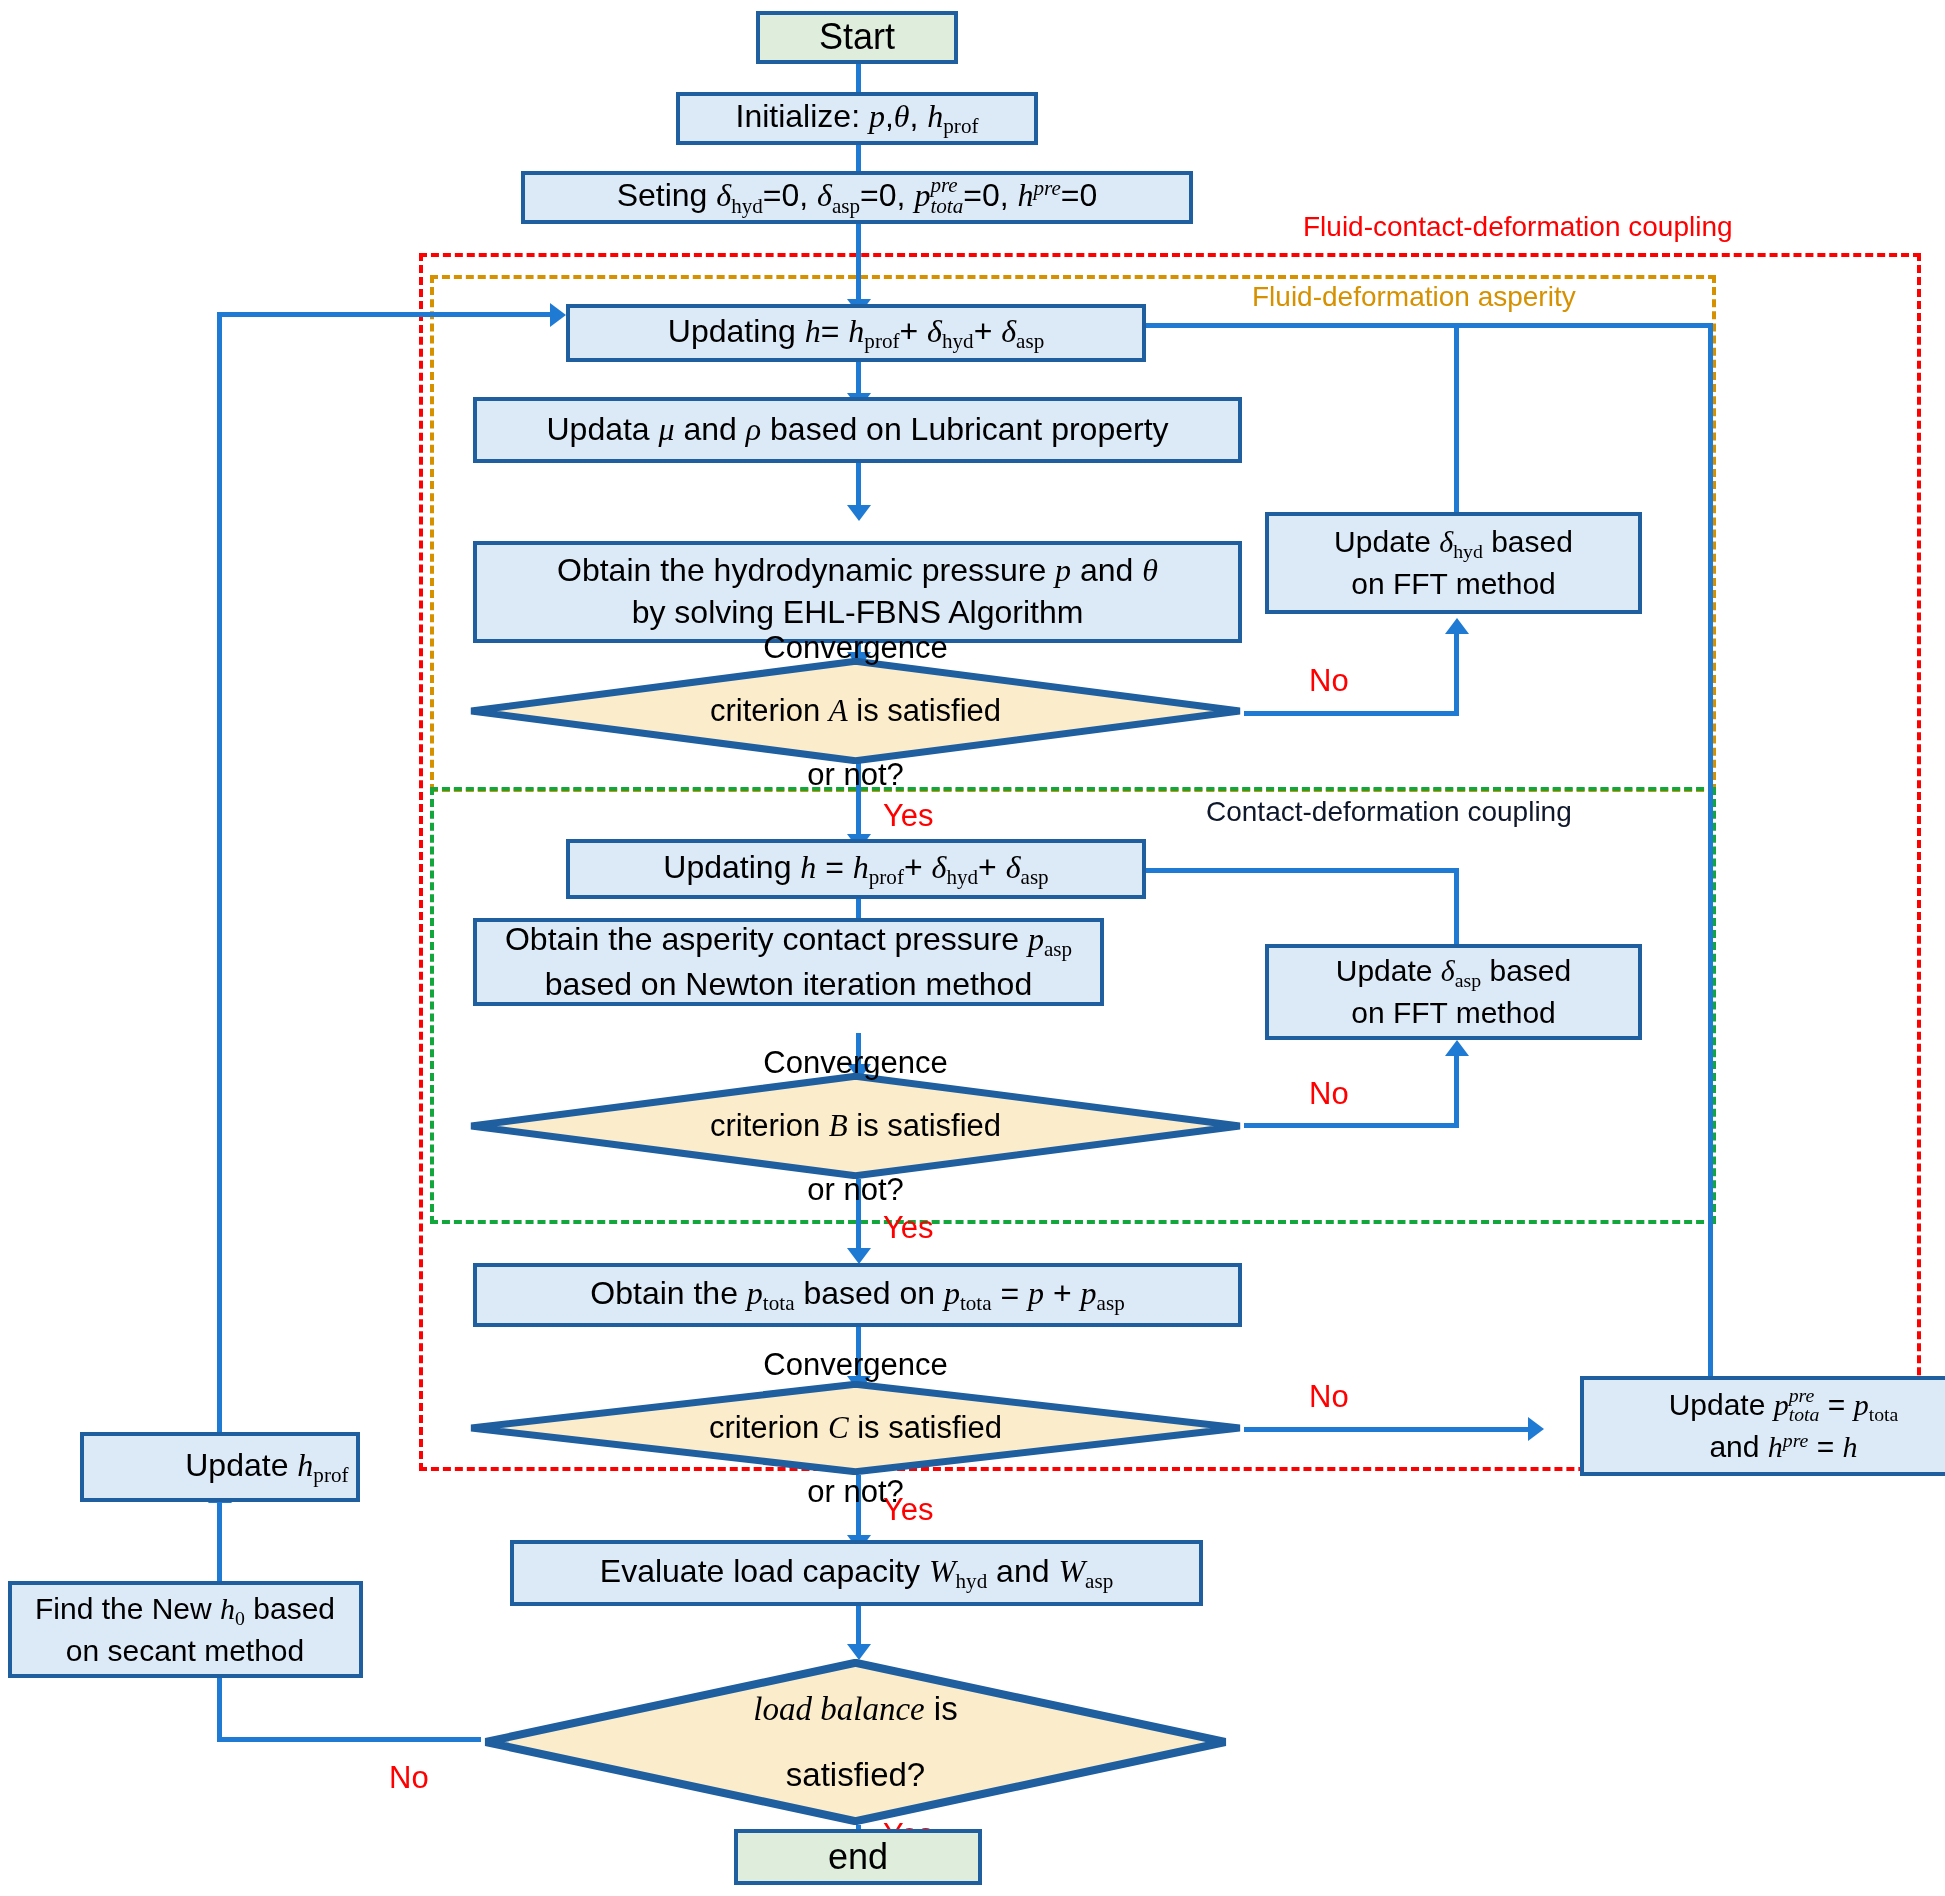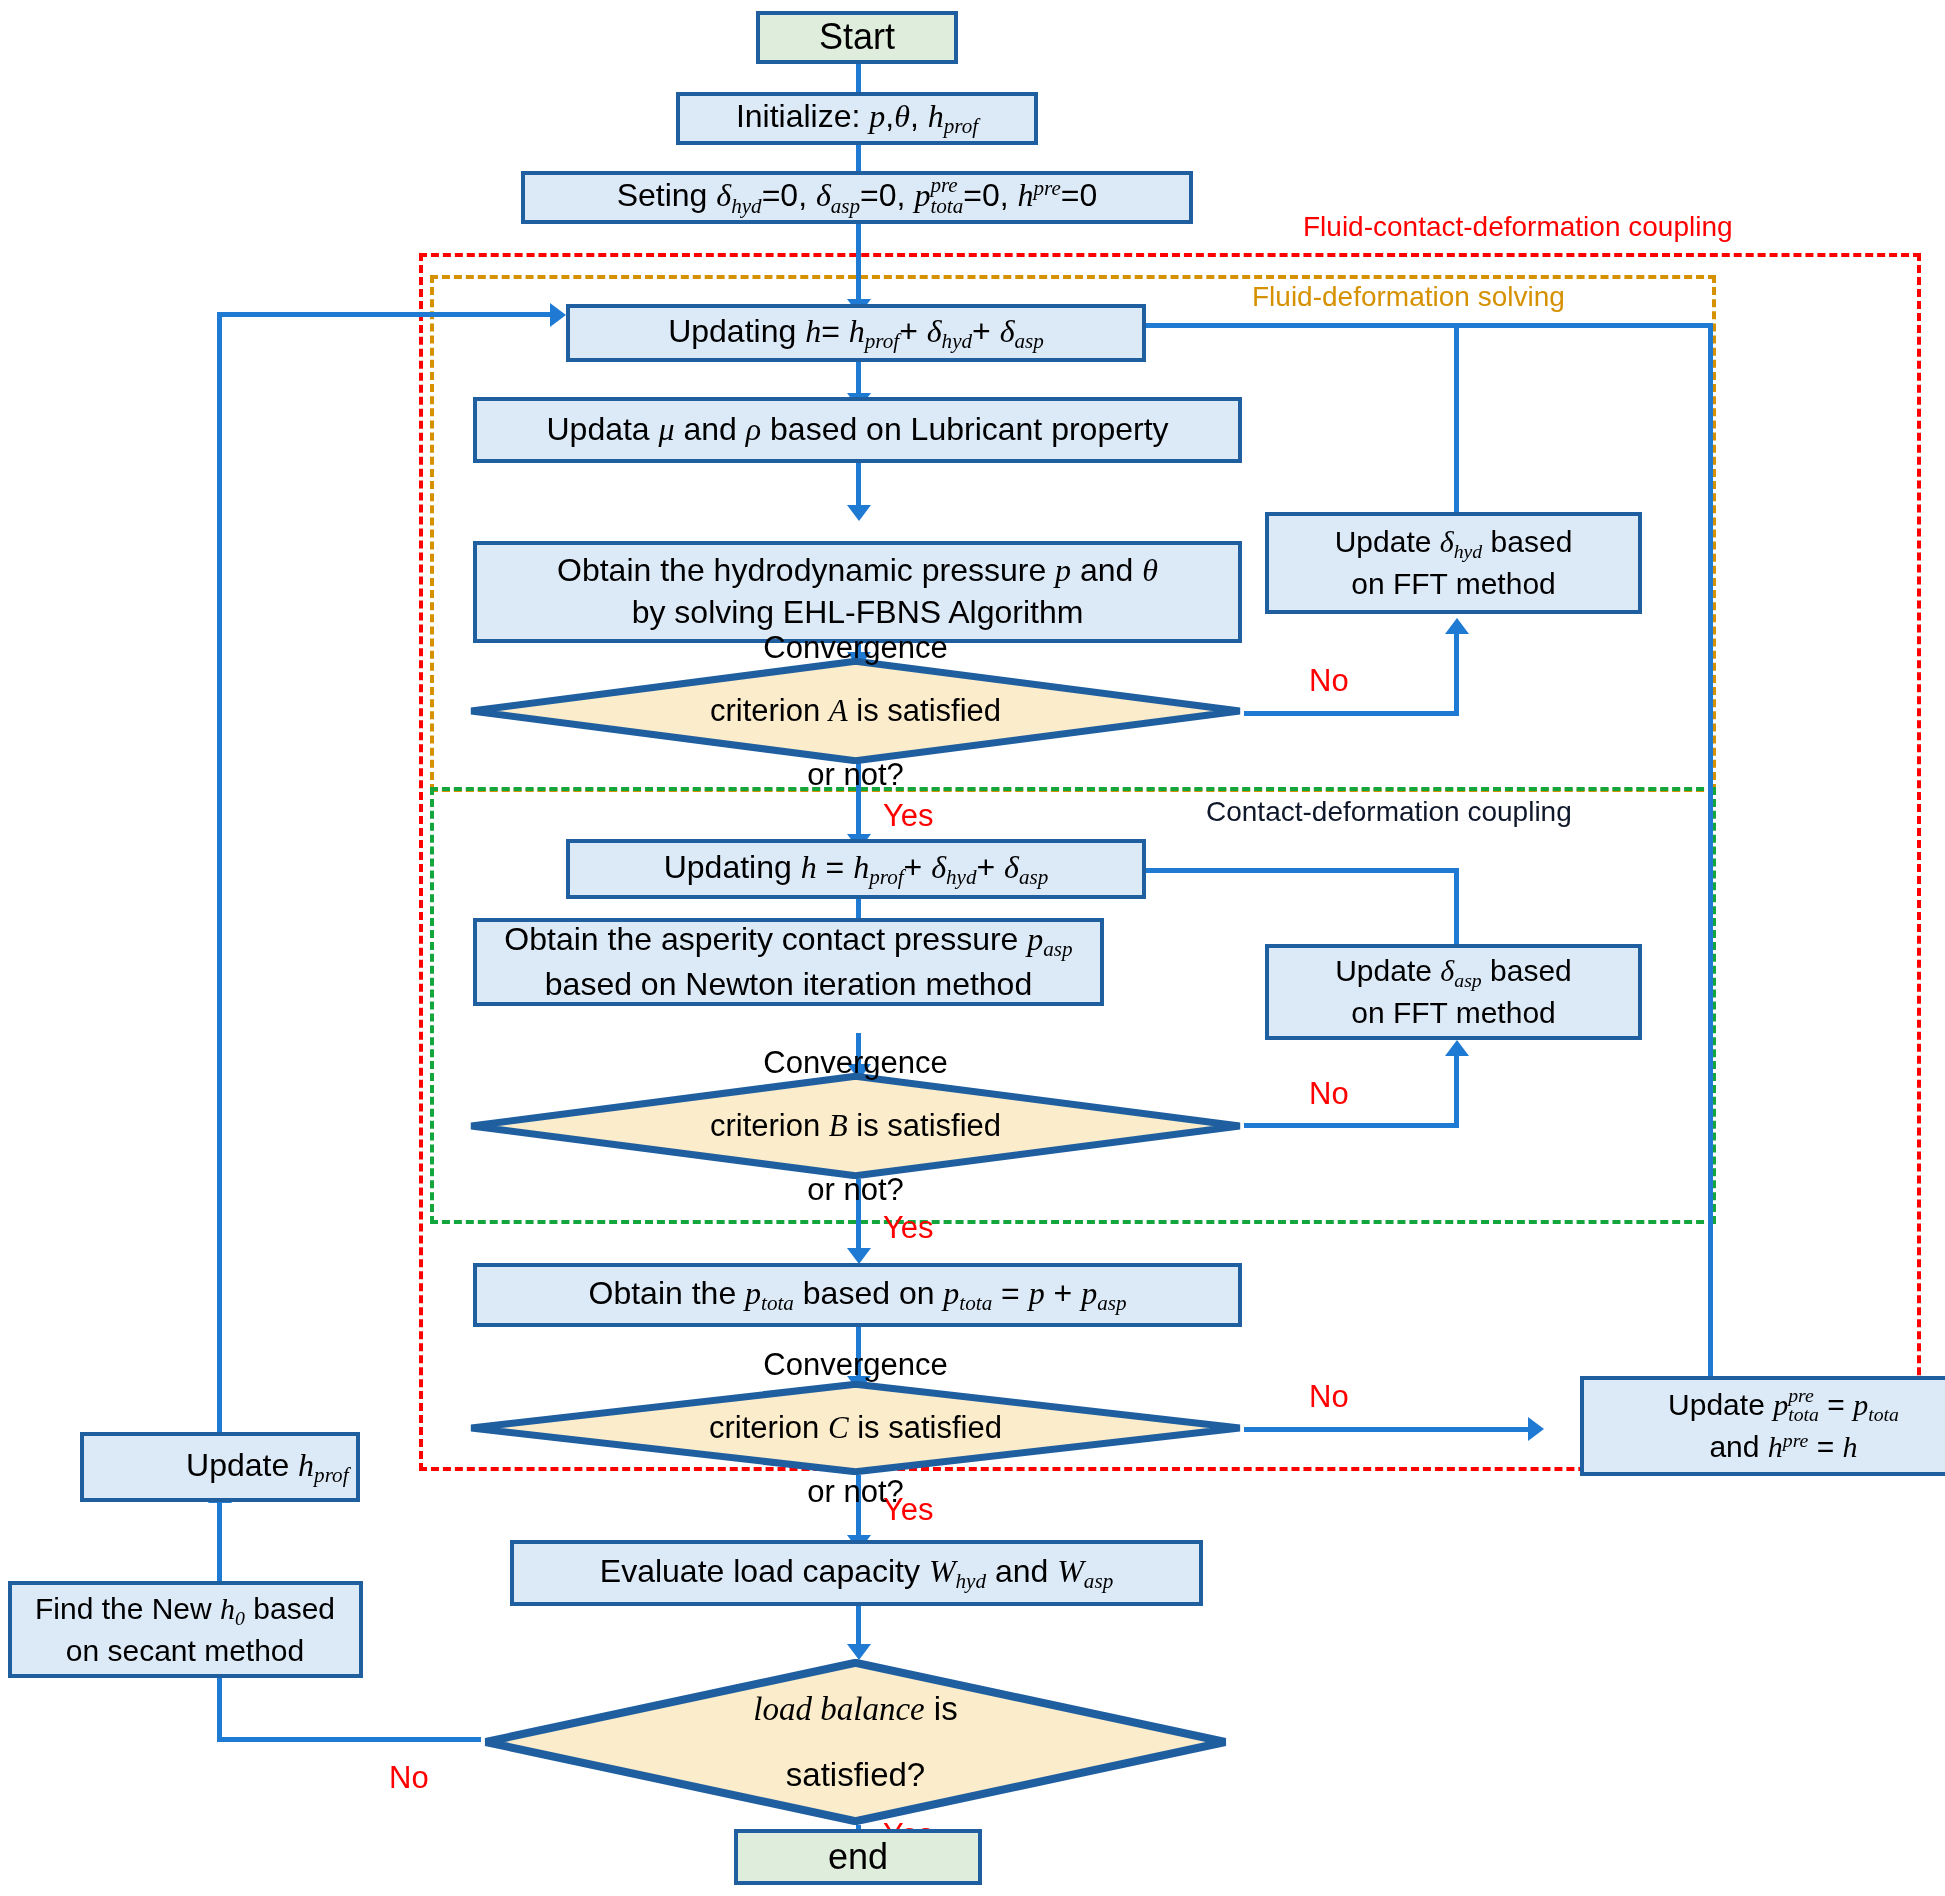--- a/index.html
+++ b/index.html
@@ -20,21 +20,21 @@
              display:flex;flex-direction:column;align-items:center;
              justify-content:center;text-align:center;color:#000;}
 
   
   .t-start{font-size:36px;}
   .t-box{font-size:32px;line-height:1.30;}
   .t-box-sm{font-size:30px;line-height:1.32;}
   .t-dec{font-size:31px;line-height:2.05;}
 
   i.v{font-family:"Liberation Serif", serif;font-style:italic;}
-  .sub{font-size:0.66em;vertical-align:-0.30em;font-family:"Liberation Serif",serif;font-style:italic;}
+  .sub{font-size:0.66em;vertical-align:-0.30em;font-family:"Liberation Serif",serif;}
   .sup{font-size:0.66em;vertical-align:0.52em;font-family:"Liberation Serif",serif;font-style:italic;}
   .supsub{display:inline-block;vertical-align:-0.30em;font-size:0.66em;
           line-height:0.98;text-align:left;font-family:"Liberation Serif",serif;font-style:italic;}
 
   
   .ln{position:absolute;background:#1f7ad4;}
   .lnh{height:4.8px;}
   .lnv{width:4.8px;}
   .arw{position:absolute;width:0;height:0;}
   .arw-d{border-left:12px solid transparent;border-right:12px solid transparent;border-top:16px solid #1f7ad4;}
@@ -55,21 +55,21 @@
 </style>
 </head>
 <body>
 
 <div id="stage">
 
   <div class="grp grp-red" style="left:419px;top:253px;width:1502px;height:1218px;"></div>
   <div class="glbl glbl-red" style="left:1303px;top:211px;">Fluid-contact-deformation coupling</div>
 
   <div class="grp grp-org" style="left:430px;top:275px;width:1286px;height:517px;"></div>
-  <div class="glbl glbl-org" style="left:1252px;top:281px;">Fluid-deformation solving</div>
+  <div class="glbl glbl-org" style="left:1252px;top:281px;">Fluid-deformation asperity</div>
 
   <div class="grp grp-grn" style="left:430px;top:787px;width:1286px;height:437px;"></div>
   <div class="glbl glbl-grn" style="left:1206px;top:796px;">Contact-deformation coupling</div>
 
   <div class="ln lnv" style="left:856px;top:64px;height:36px;"></div>
   <div class="arw arw-d" style="left:847px;top:95px;"></div>
 
   <div class="ln lnv" style="left:856px;top:144px;height:36px;"></div>
   <div class="arw arw-d" style="left:847px;top:175px;"></div>
 

